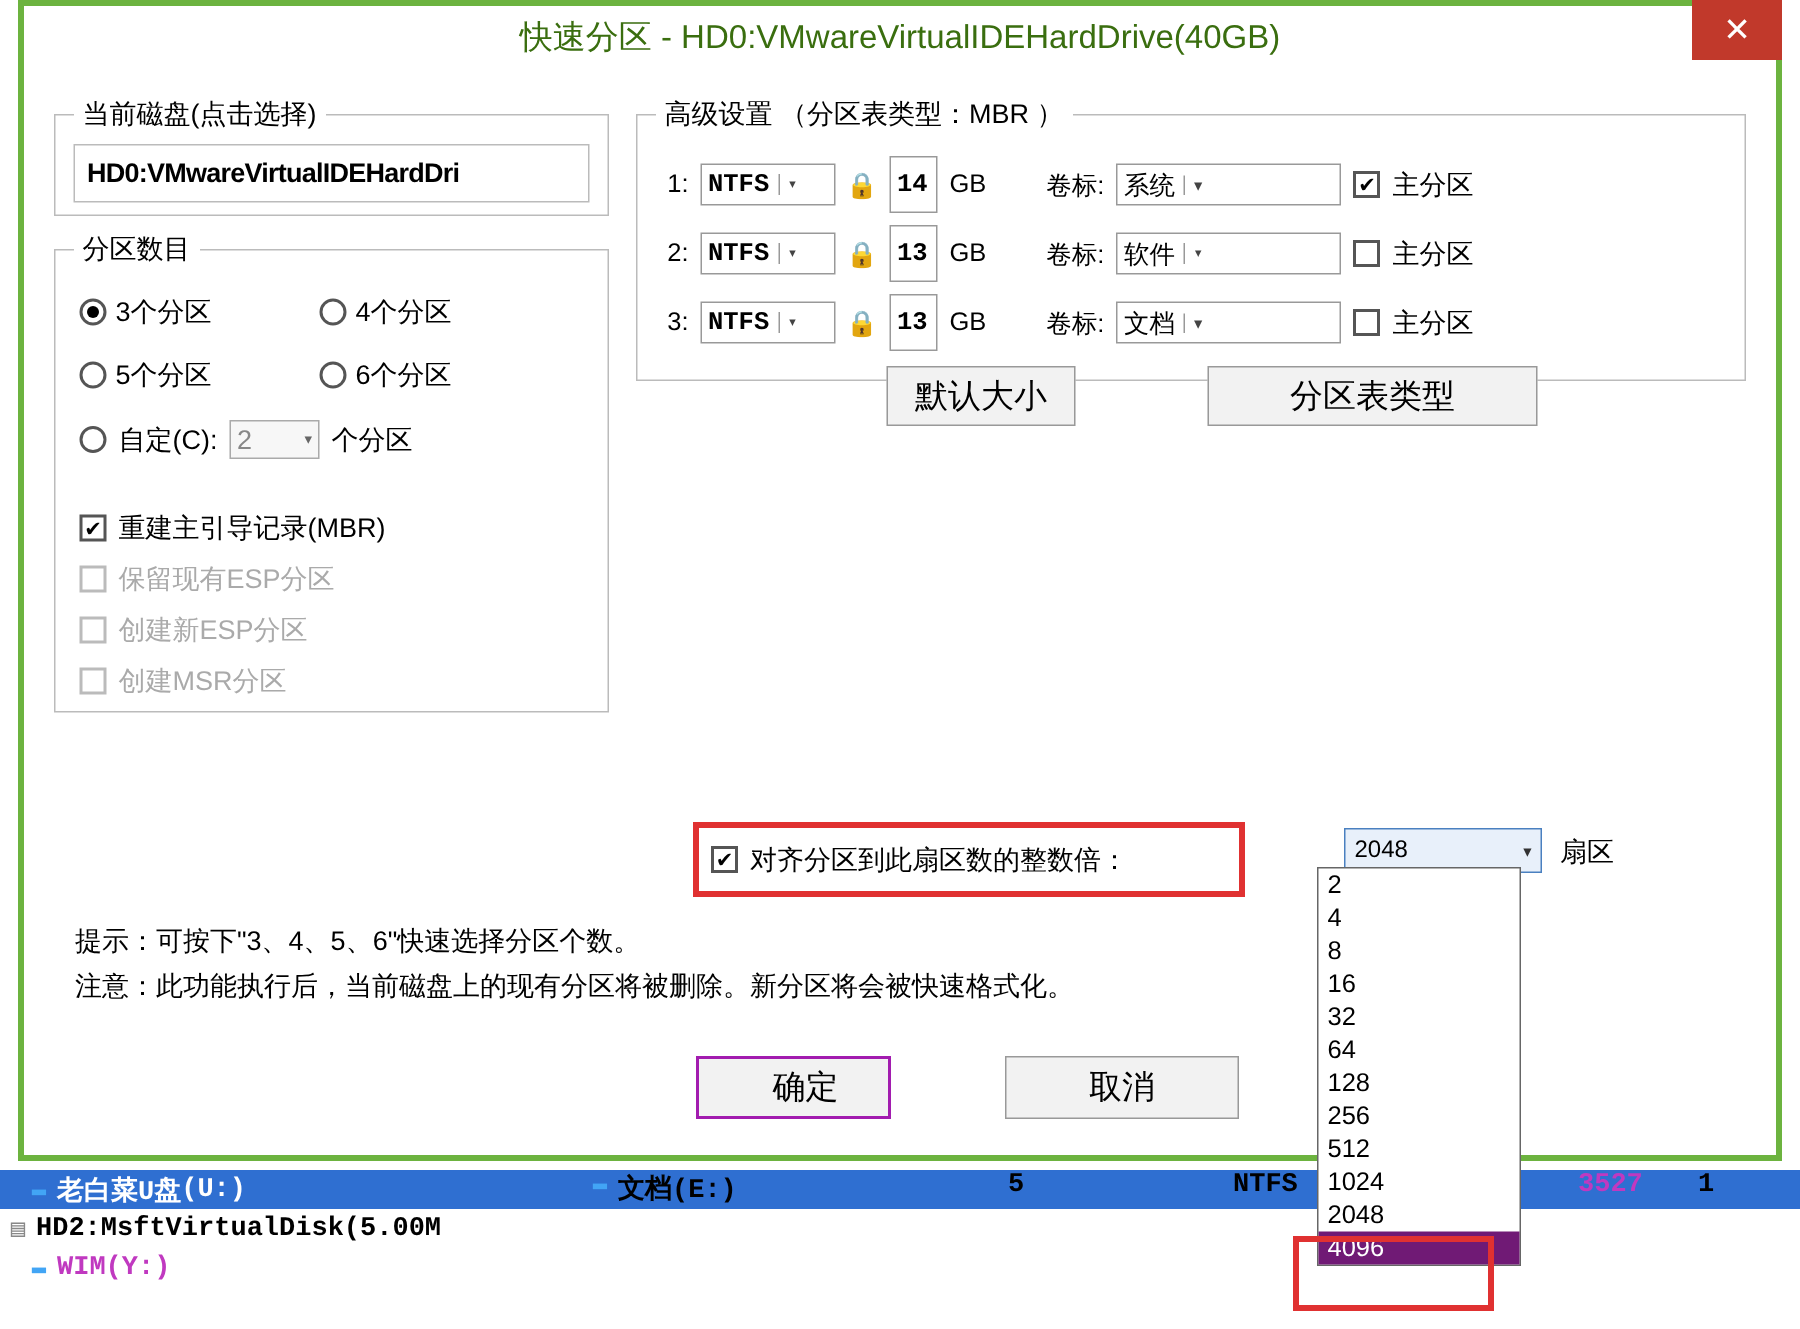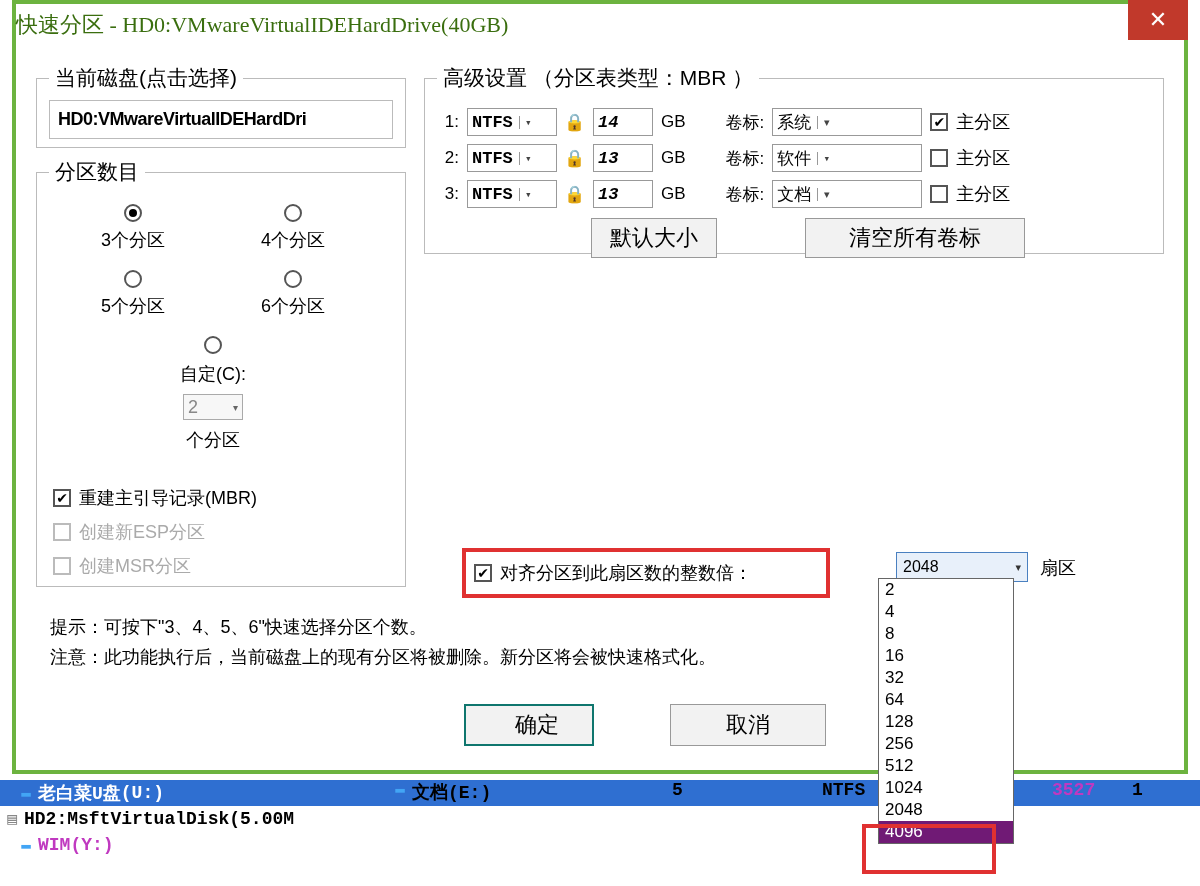--- a/index.html
+++ b/index.html
@@ -17,25 +17,25 @@
   top: 0; left: 12px;
   width: 1176px;
   height: 774px;
   background: #fff;
   border: 4px solid #6cb33f;
 }
 .titlebar {
   height: 42px;
   display: flex;
   align-items: center;
+  justify-content: center;
   position: relative;
   background: #fff;
   color: #3a6e0f;
   font-size: 22px;
-  font-family: Liberation Serif, serif;
 }
 .close-btn {
   position: absolute;
   right: -4px; top: -4px;
   width: 60px; height: 40px;
   background: #c1392b;
   color: #fff;
   display: flex;
   align-items: center;
   justify-content: center;
@@ -45,39 +45,39 @@
 .content {
   padding: 18px 20px 10px 20px;
   display: flex;
   gap: 18px;
   height: 560px;
 }
 fieldset {
   border: 1px solid #bbb;
   padding: 8px 12px;
 }
-legend { padding: 0 6px; font-size: 21px; }
+legend { padding: 0 6px; font-size: 18px; }
 .left-col { width: 370px; display: flex; flex-direction: column; gap: 6px; }
 .right-col { flex: 1; }
 .disk-box {
   border: 1px solid #bbb;
   padding: 8px;
   font-family: Liberation Sans, sans-serif;
   font-weight: bold;
   font-size: 18px;
   letter-spacing: -0.5px;
 }
 .fs-count { margin-top: 4px; }
 .radio-grid {
   display: grid;
   grid-template-columns: 160px 160px;
   row-gap: 18px;
   padding: 10px 4px;
 }
-.radio { display: flex; align-items: center; gap: 6px; font-size: 18px; flex-direction: column; }
+.radio { display: flex; align-items: center; gap: 6px; font-size: 18px; }
 .radio-ind {
   width: 18px; height: 18px; border: 2px solid #555; border-radius: 50%;
   display: inline-flex; align-items: center; justify-content: center;
 }
 .radio-ind.checked::after {
   content: ""; width: 8px; height: 8px; background: #000; border-radius: 50%;
 }
 .spin {
   width: 60px; height: 26px; border: 1px solid #aaa;
   display: inline-flex; align-items: center; padding: 0 4px;
@@ -104,29 +104,29 @@
   display: inline-flex; align-items: center;
   padding: 0 4px; background: #fff;
   font-family: "Courier New", monospace; font-weight: bold;
 }
 .combo .dd {
   margin-left: 6px; width: 18px; text-align: center;
   border-left: 1px solid #999; font-size: 11px; color: #444;
 }
 .lockicon { width: 20px; display: inline-flex; justify-content: center; }
 .sizefld {
-  width: 60px; height: 28px; border: 1px solid #999;
-  padding: 8px 4px; font-family: "Courier New", monospace; font-weight: bold;
-  display: inline-flex; align-items: center; font-style: italic;
+  width: 32px; height: 28px; border: 1px solid #999;
+  padding: 18px 4px; font-family: "Courier New", monospace; font-weight: bold;
+  display: inline-flex; align-items: center;
 }
 .btn {
   border: 1px solid #999; background: #f2f2f2;
   padding: 4px 18px; font-size: 22px; cursor: pointer;
 }
-.btn.blue { border: 2px solid #0f766e; padding-left: 34px; }
+.btn.blue { border: 2px solid #a21caf; padding-left: 34px; }
 .adv-btns { display: flex; gap: 14px; margin-top: 10px; }
 .align-box {
   position: absolute;
   top: 544px; left: 446px;
   width: 368px; height: 50px;
   border: 4px solid #e03131;
   display: flex; align-items: center;
   padding: 0 8px;
 }
 .sector-combo {
@@ -231,20 +231,24 @@
               <span class="arr">▾</span>
             </span>
             <span>个分区</span>
           </label>
         </div>
 
         <div class="chk-list">
           <label class="chk">
             <span class="chk-box">✔</span>
             <span>重建主引导记录(MBR)</span>
+          </label>
+          <label class="chk disabled">
+            <span class="chk-box"></span>
+            <span>保留现有ESP分区</span>
           </label>
           <label class="chk disabled">
             <span class="chk-box"></span>
             <span>创建新ESP分区</span>
           </label>
           <label class="chk disabled">
             <span class="chk-box"></span>
             <span>创建MSR分区</span>
           </label>
         </div>
@@ -295,21 +299,21 @@
     <label class="chk">
       <span class="chk-box"></span>
       <span>主分区</span>
     </label>
             </div>
           </div>
         <div class="adv-btns">
           <span style="width:140px"></span>
           <button class="btn">默认大小</button>
           <span style="width:60px"></span>
-          <button class="btn" style="width:220px">清空所有卷标</button>
+          <button class="btn" style="width:220px">分区表类型</button>
         </div>
       </fieldset>
     </div>
   </div>
 
   <div class="align-box">
     <label class="chk">
       <span class="chk-box">✔</span>
       <span>对齐分区到此扇区数的整数倍：</span>
     </label>

